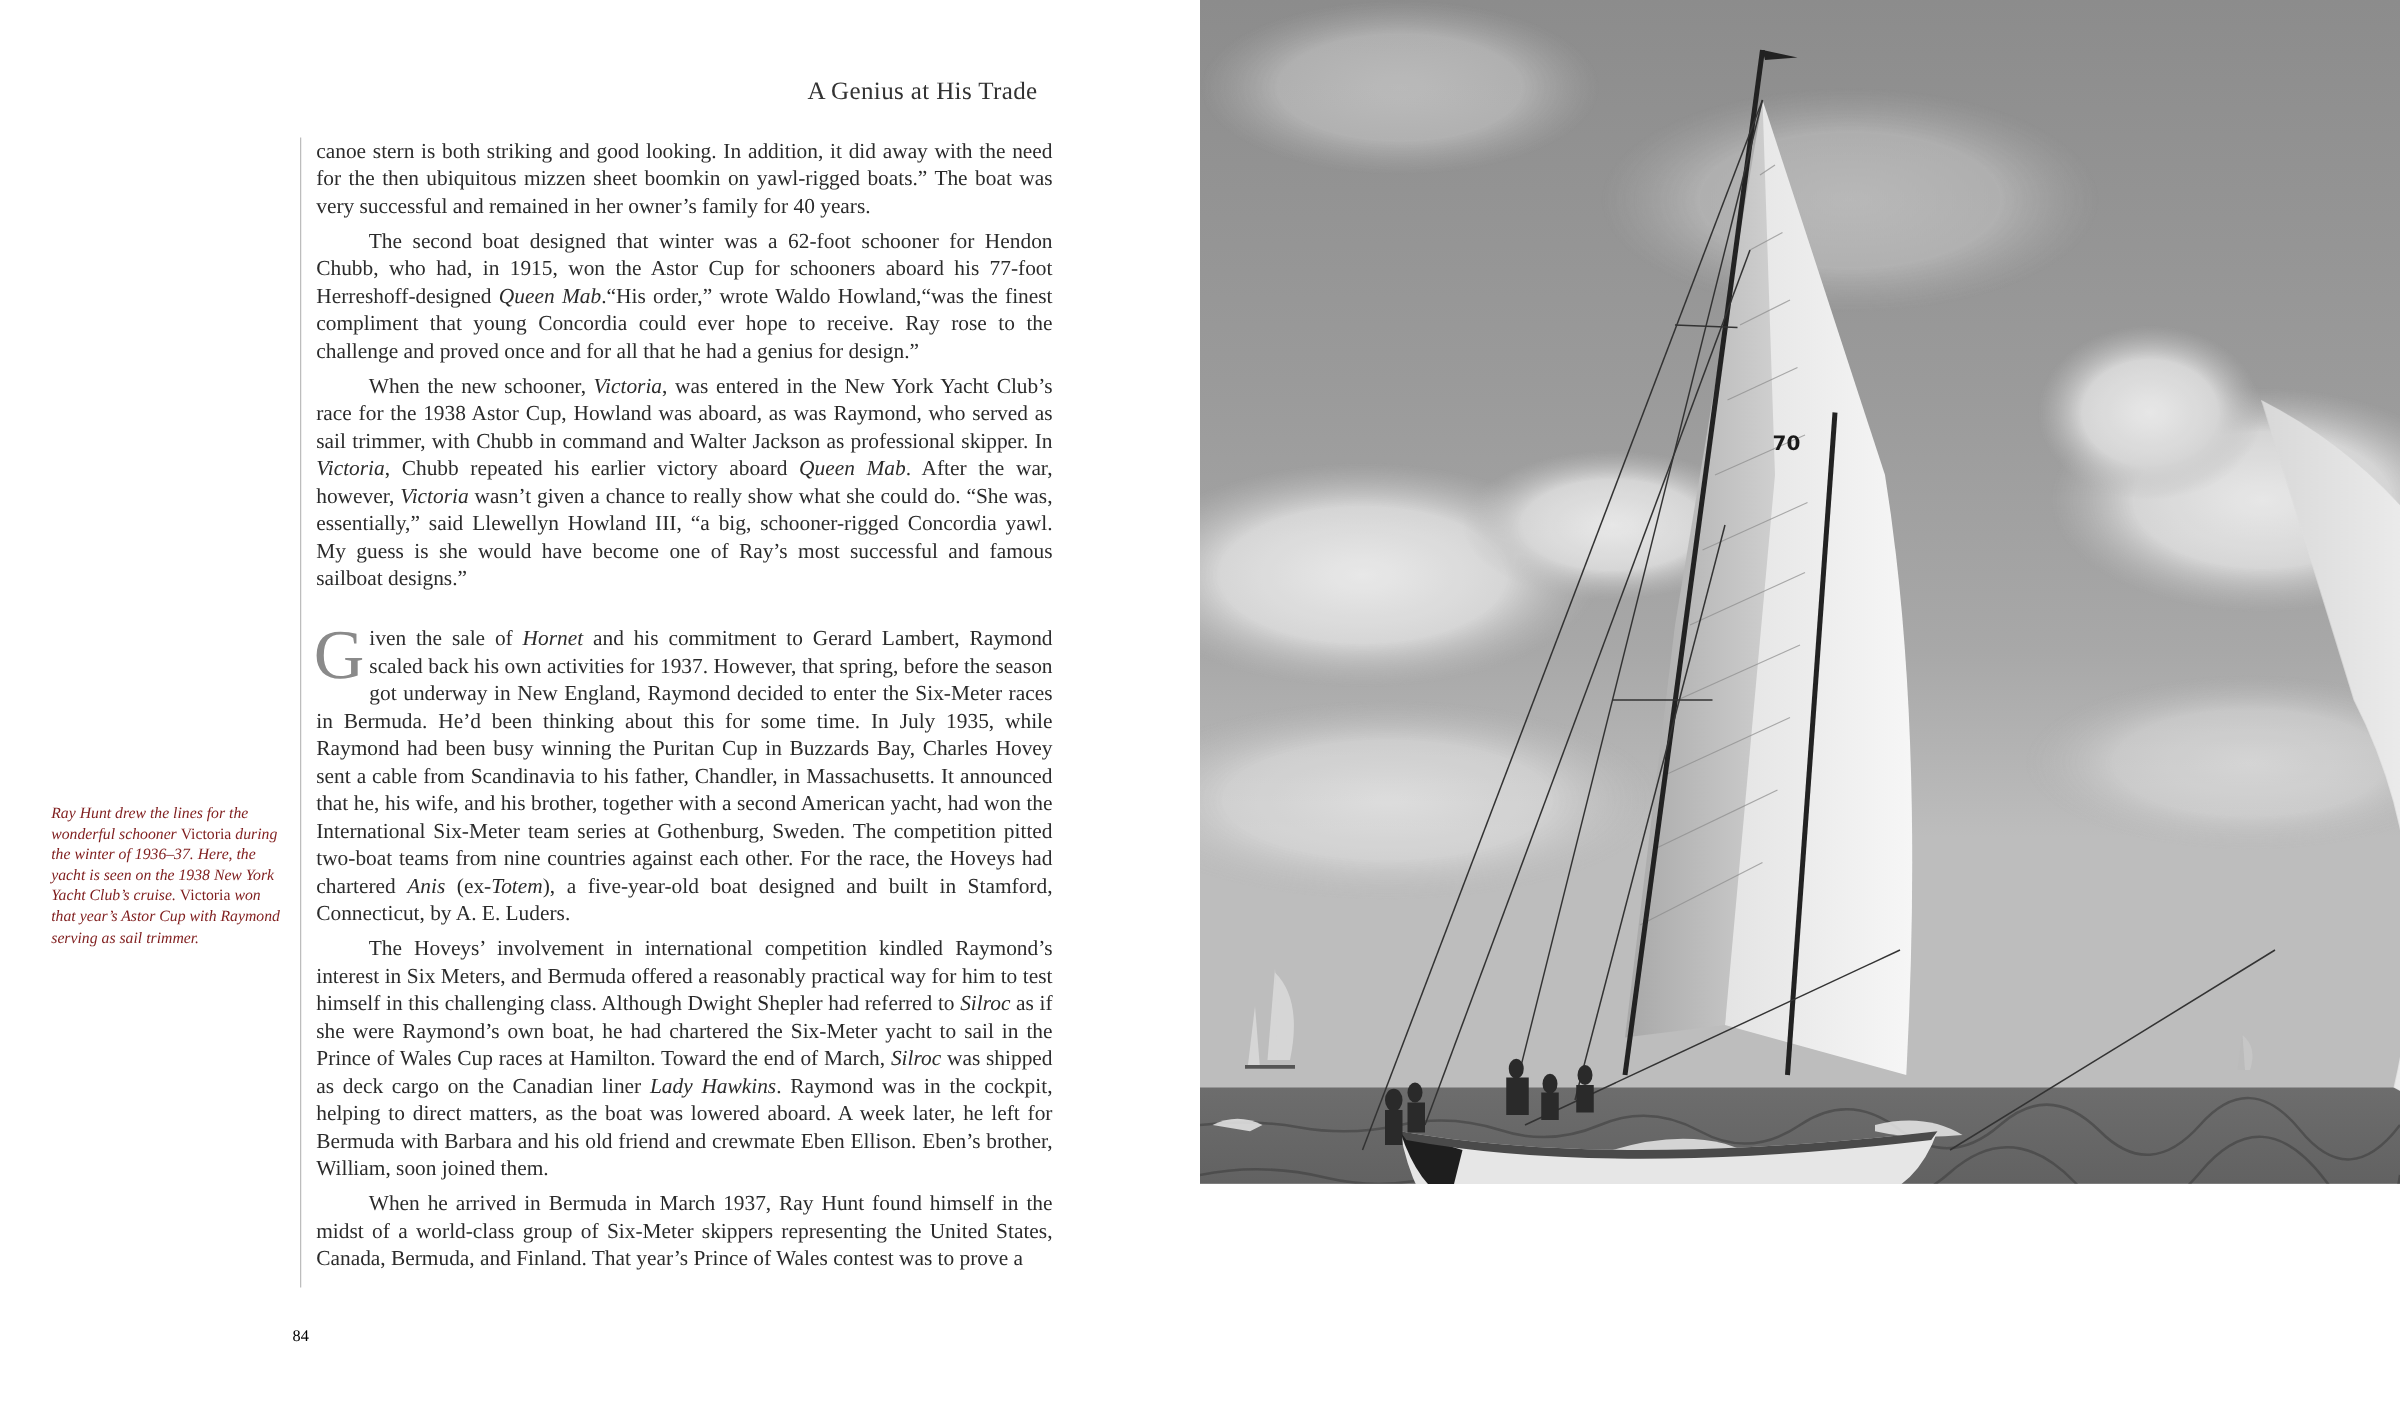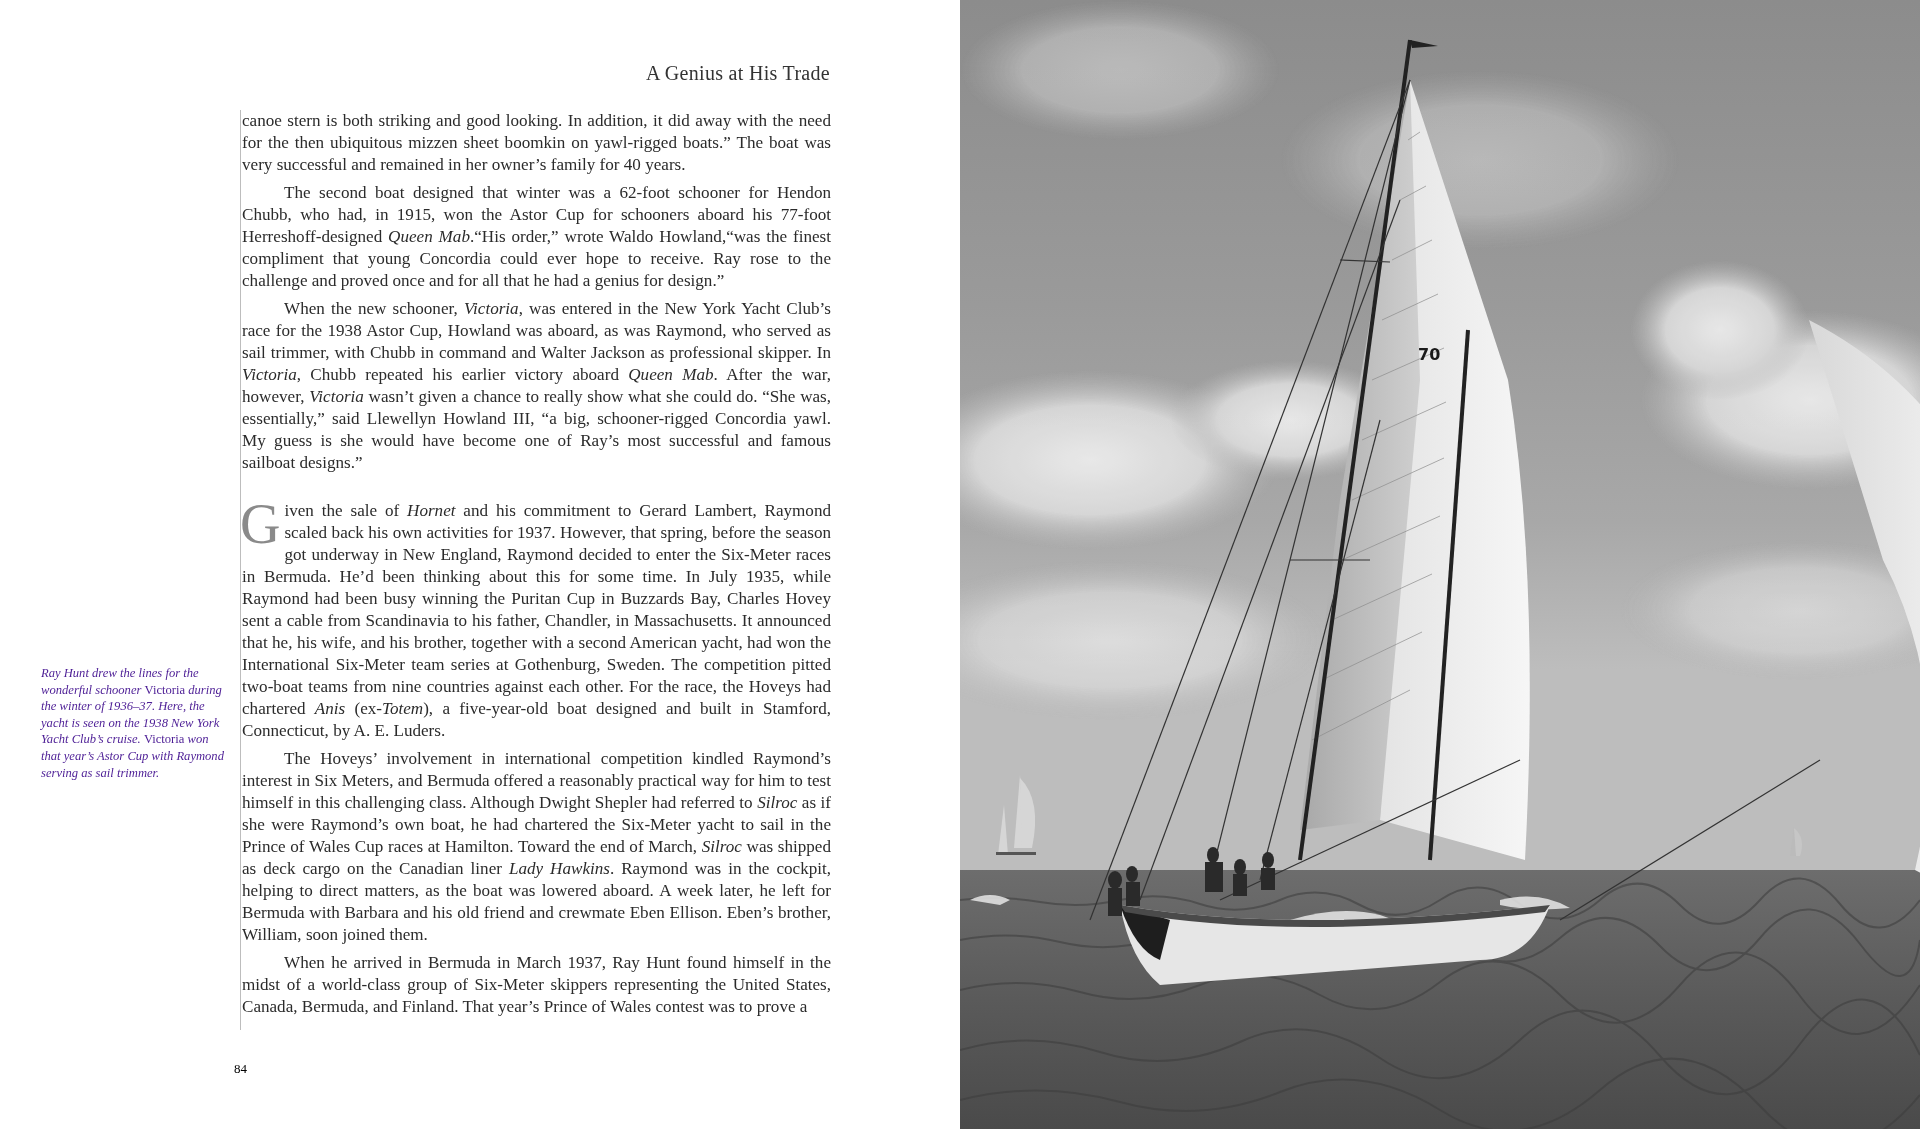--- a/index.html
+++ b/index.html
@@ -13,48 +13,48 @@
     position: absolute; left: 0; top: 0; width: 960px; height: 1063px;
     background: #ffffff;
   }
   #running-head {
     position: absolute; top: 62px; right: 130px;
     font-size: 20px; letter-spacing: 0.3px; color: #333;
   }
   #body-column {
     position: absolute; left: 240px; top: 110px; width: 589px;
     border-left: 1px solid #bdbdbd;
-    padding-left: 1px;
+    padding-left: 12px;
     height: 920px;
   }
   #body-column p {
     margin: 0 0 6px 0;
     font-size: 17.1px; line-height: 22px;
     text-align: justify;
     color: #2b2b2b;
   }
   #body-column p.noindent { text-indent: 0; }
   #body-column p.indent { text-indent: 42px; }
   #body-column p.section-start { margin-top: 26px; }
   .dropcap {
     float: left; font-size: 56px; line-height: 44px;
     color: #8a8a8a; margin: 2px 4px 0 -2px;
   }
   em { }
   #caption {
     position: absolute; left: 41px; top: 642px; width: 185px;
-    font-style: italic; font-size: 12.6px; line-height: 16.6px; color: #4c1d95; margin-top: 23px;
+    font-style: italic; font-size: 12.6px; line-height: 16.6px; color: #7f1d1d;
   }
   #caption .roman { font-style: normal; }
   #folio {
     position: absolute; left: 234px; top: 1061px;
     font-size: 13px; color: #000000;
   }
   #photo {
-    position: absolute; left: 960px; top: 0; width: 960px; height: 1129px;
+    position: absolute; left: 960px; top: 0; width: 960px; height: 947px;
     overflow: hidden;
     background: linear-gradient(180deg, #8e8e8e 0%, #9c9c9c 30%, #a9a9a9 60%, #bdbdbd 77%);
   }
   #photo svg { display: block; }
 </style>
 </head>
 <body>
 
 <div id="left-page">
   <div id="running-head">A Genius at His Trade</div>

